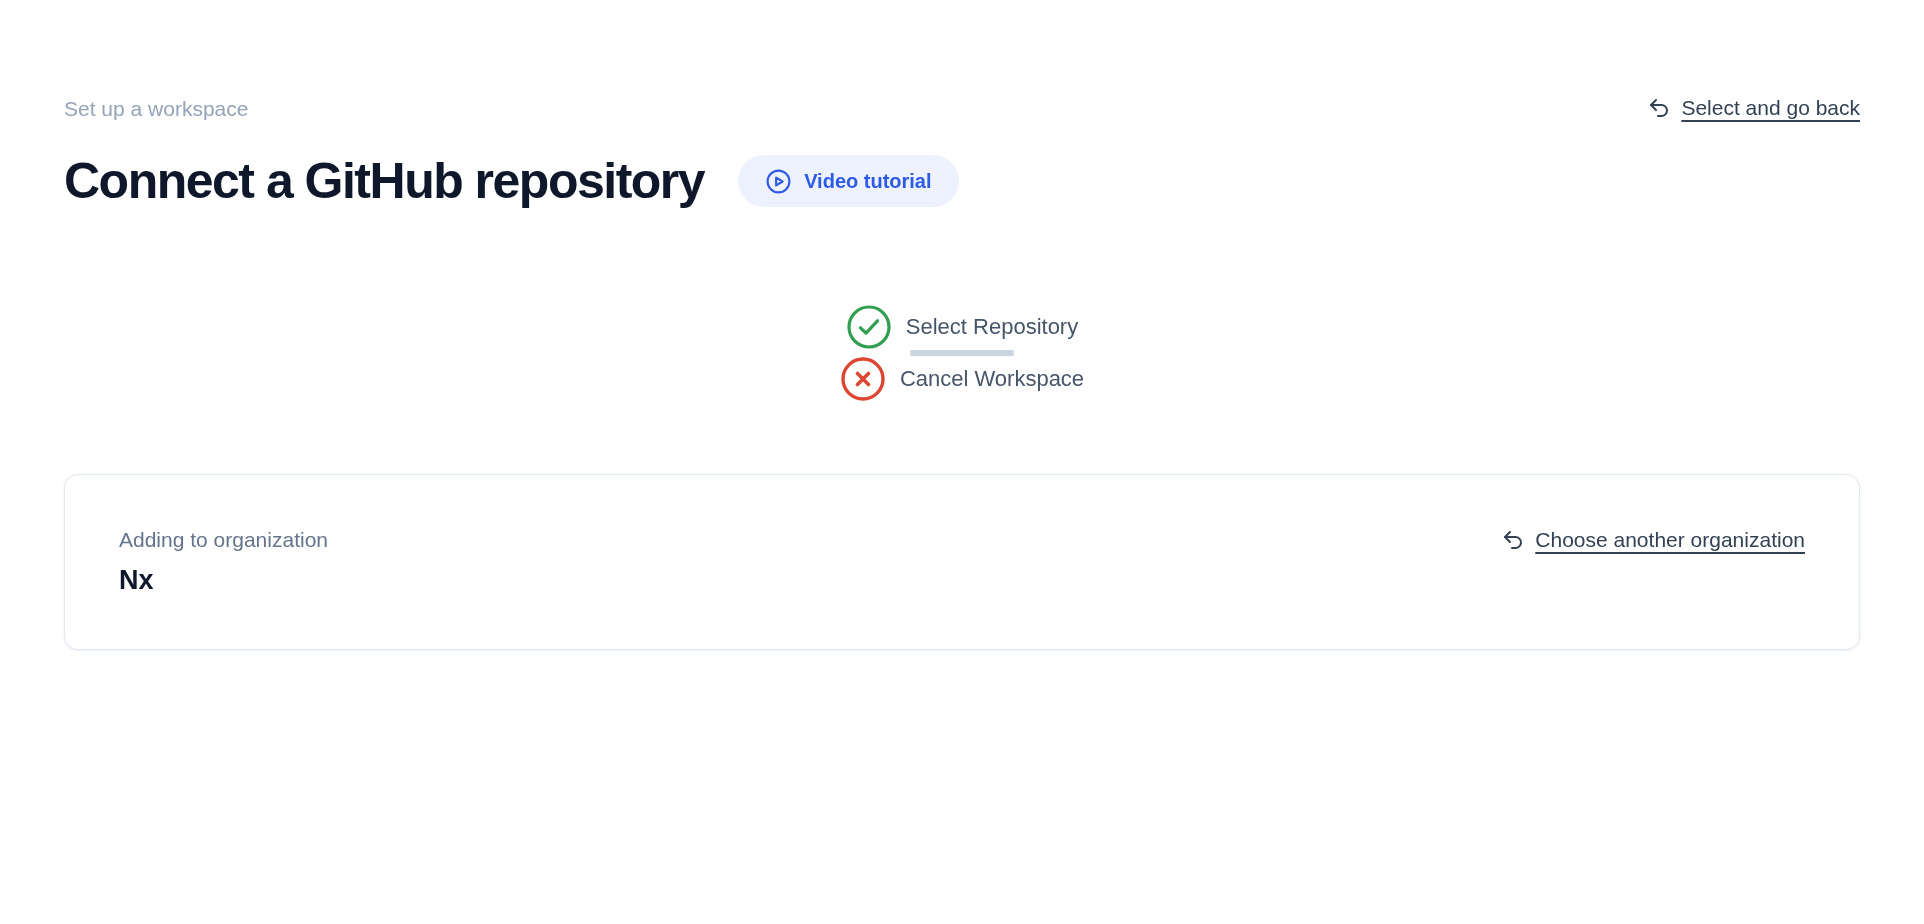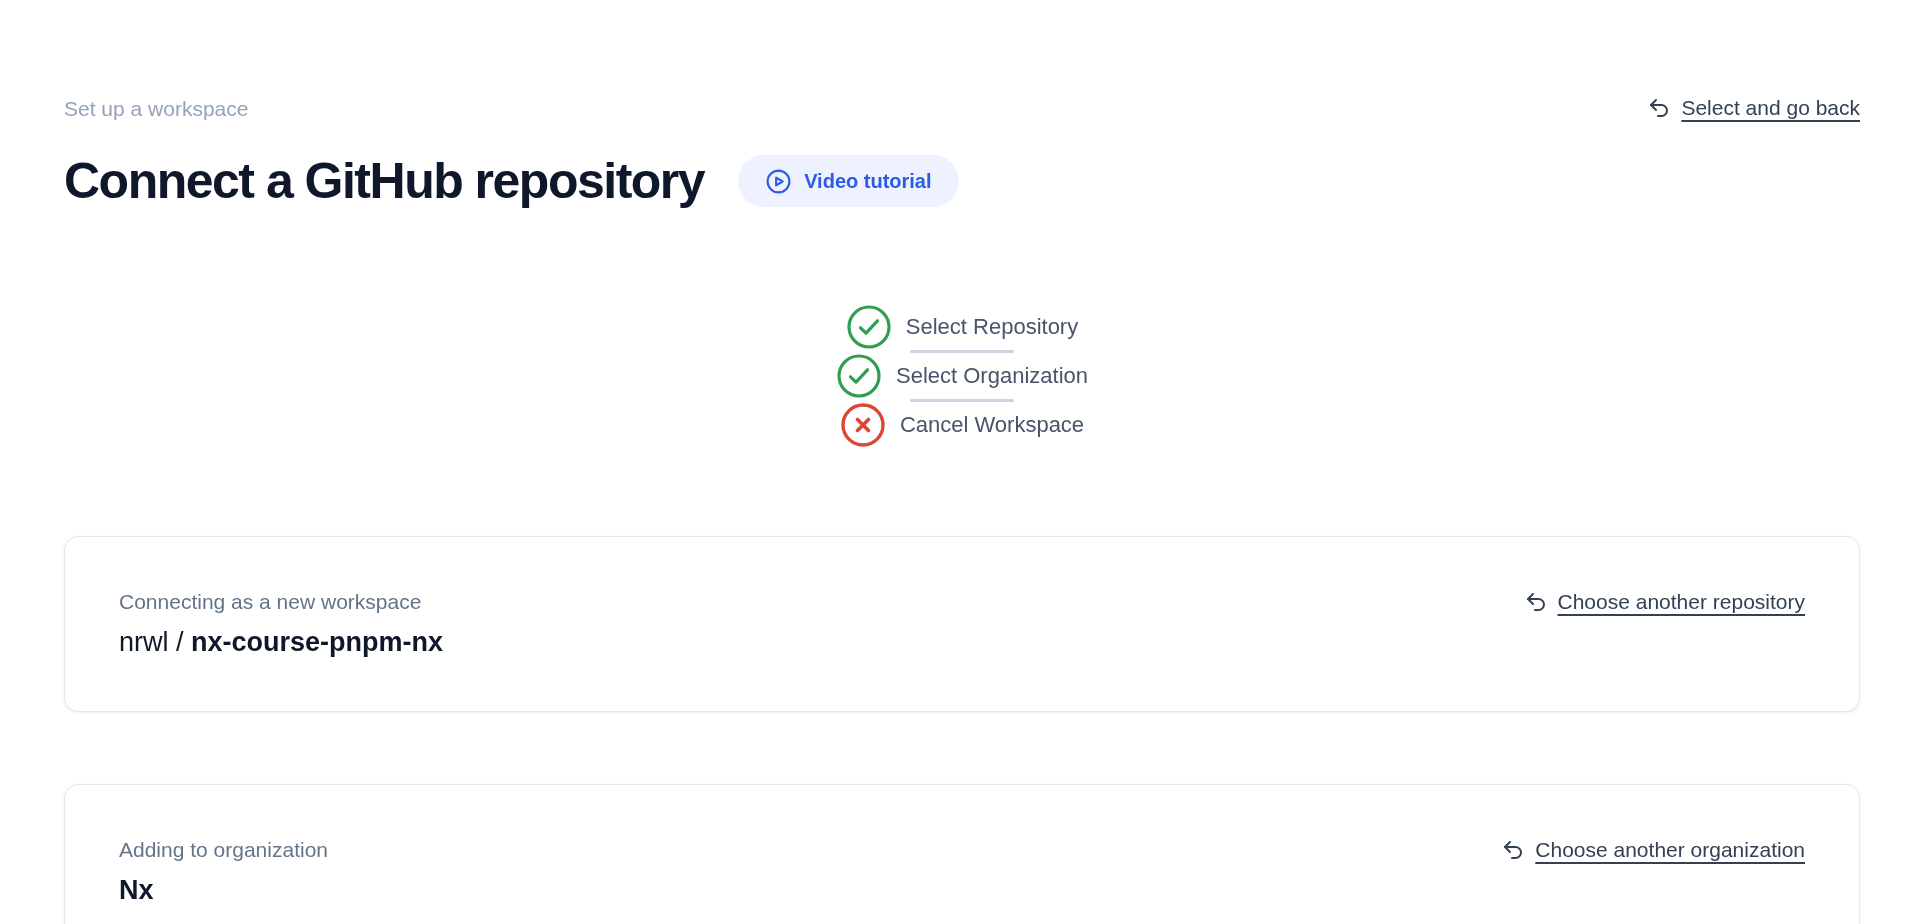--- a/index.html
+++ b/index.html
@@ -110,61 +110,35 @@
         <svg viewBox="0 0 46 46" fill="none" stroke="#2f9e50" stroke-linecap="round" stroke-linejoin="round">
           <circle cx="23" cy="23" r="20" stroke-width="3.2"></circle>
           <path d="M14.5 23.8 20 29.2 31.5 16.8" stroke-width="3.2"></path>
         </svg>
       </span>
       <span class="step-label">Select Repository</span>
     </div>
 
     <div class="connector"></div>
 
-    <div class="step">
-      <span class="step-icon">
-        <svg viewBox="0 0 46 46" fill="none" stroke="#2f9e50" stroke-linecap="round" stroke-linejoin="round">
-          <circle cx="23" cy="23" r="20" stroke-width="3.2"></circle>
-          <path d="M14.5 23.8 20 29.2 31.5 16.8" stroke-width="3.2"></path>
-        </svg>
-      </span>
-      <span class="step-label">Select Organization</span>
-    </div>
 
     <div class="connector"></div>
 
     <div class="step">
       <span class="step-icon">
         <svg viewBox="0 0 46 46" fill="none" stroke="#dc4632" stroke-linecap="round" stroke-linejoin="round">
           <circle cx="23" cy="23" r="20" stroke-width="3.4"></circle>
           <path d="M17.5 17.5 28.5 28.5 M28.5 17.5 17.5 28.5" stroke-width="3.6"></path>
         </svg>
       </span>
       <span class="step-label">Cancel Workspace</span>
     </div>
 
   </div>
 
-  <div class="card card-first">
-    <div>
-      <div class="card-label">Connecting as a new workspace</div>
-      <div class="card-value">
-        <span class="prefix">nrwl / </span><span class="strong">nx-course-pnpm-nx</span>
-      </div>
-    </div>
-    <a class="link">
-      <span class="icon" style="display:inline-flex;">
-        <svg viewBox="0 0 24 24" fill="none" stroke="#334155" stroke-width="2" stroke-linecap="round" stroke-linejoin="round">
-          <path d="M9 14 4 9l5-5"></path>
-            <path d="M4 9h10.5a5.5 5.5 0 0 1 0 11H11"></path>
-        </svg>
-      </span>
-      <span class="txt">Choose another repository</span>
-    </a>
-  </div>
 
   <div class="card card-second">
     <div>
       <div class="card-label">Adding to organization</div>
       <div class="card-value">
         <span class="prefix"></span><span class="strong">Nx</span>
       </div>
     </div>
     <a class="link">
       <span class="icon" style="display:inline-flex;">

